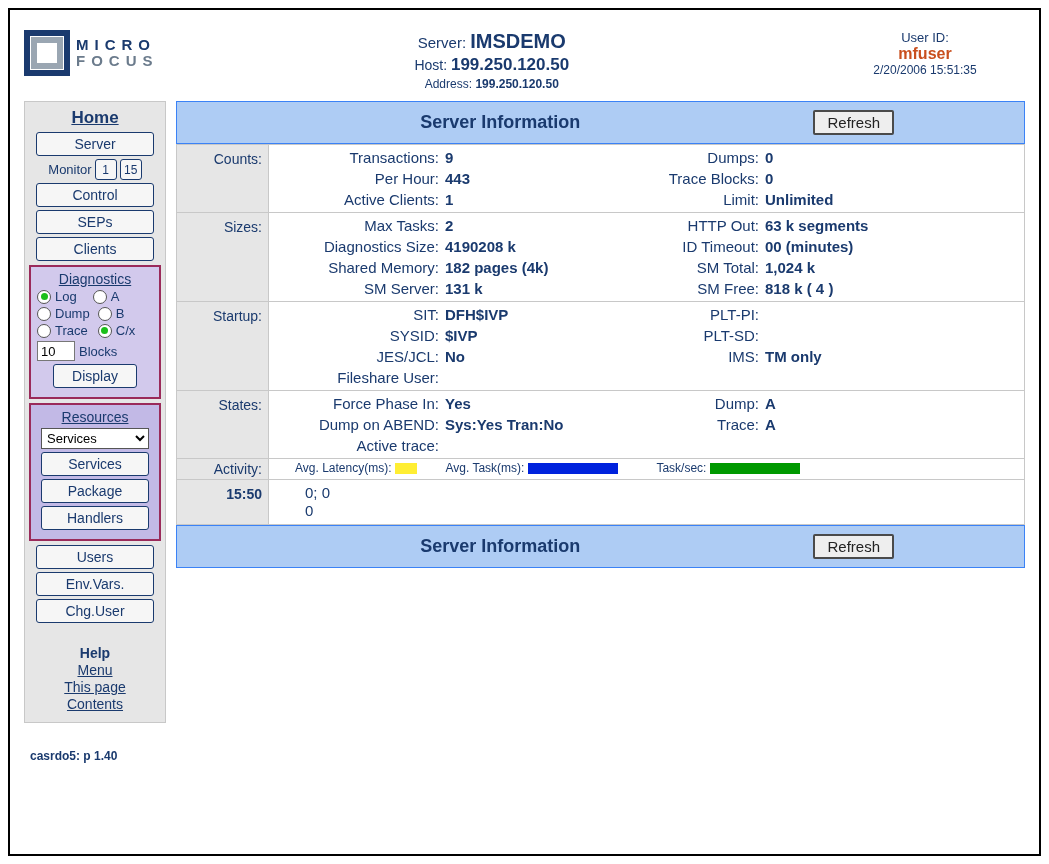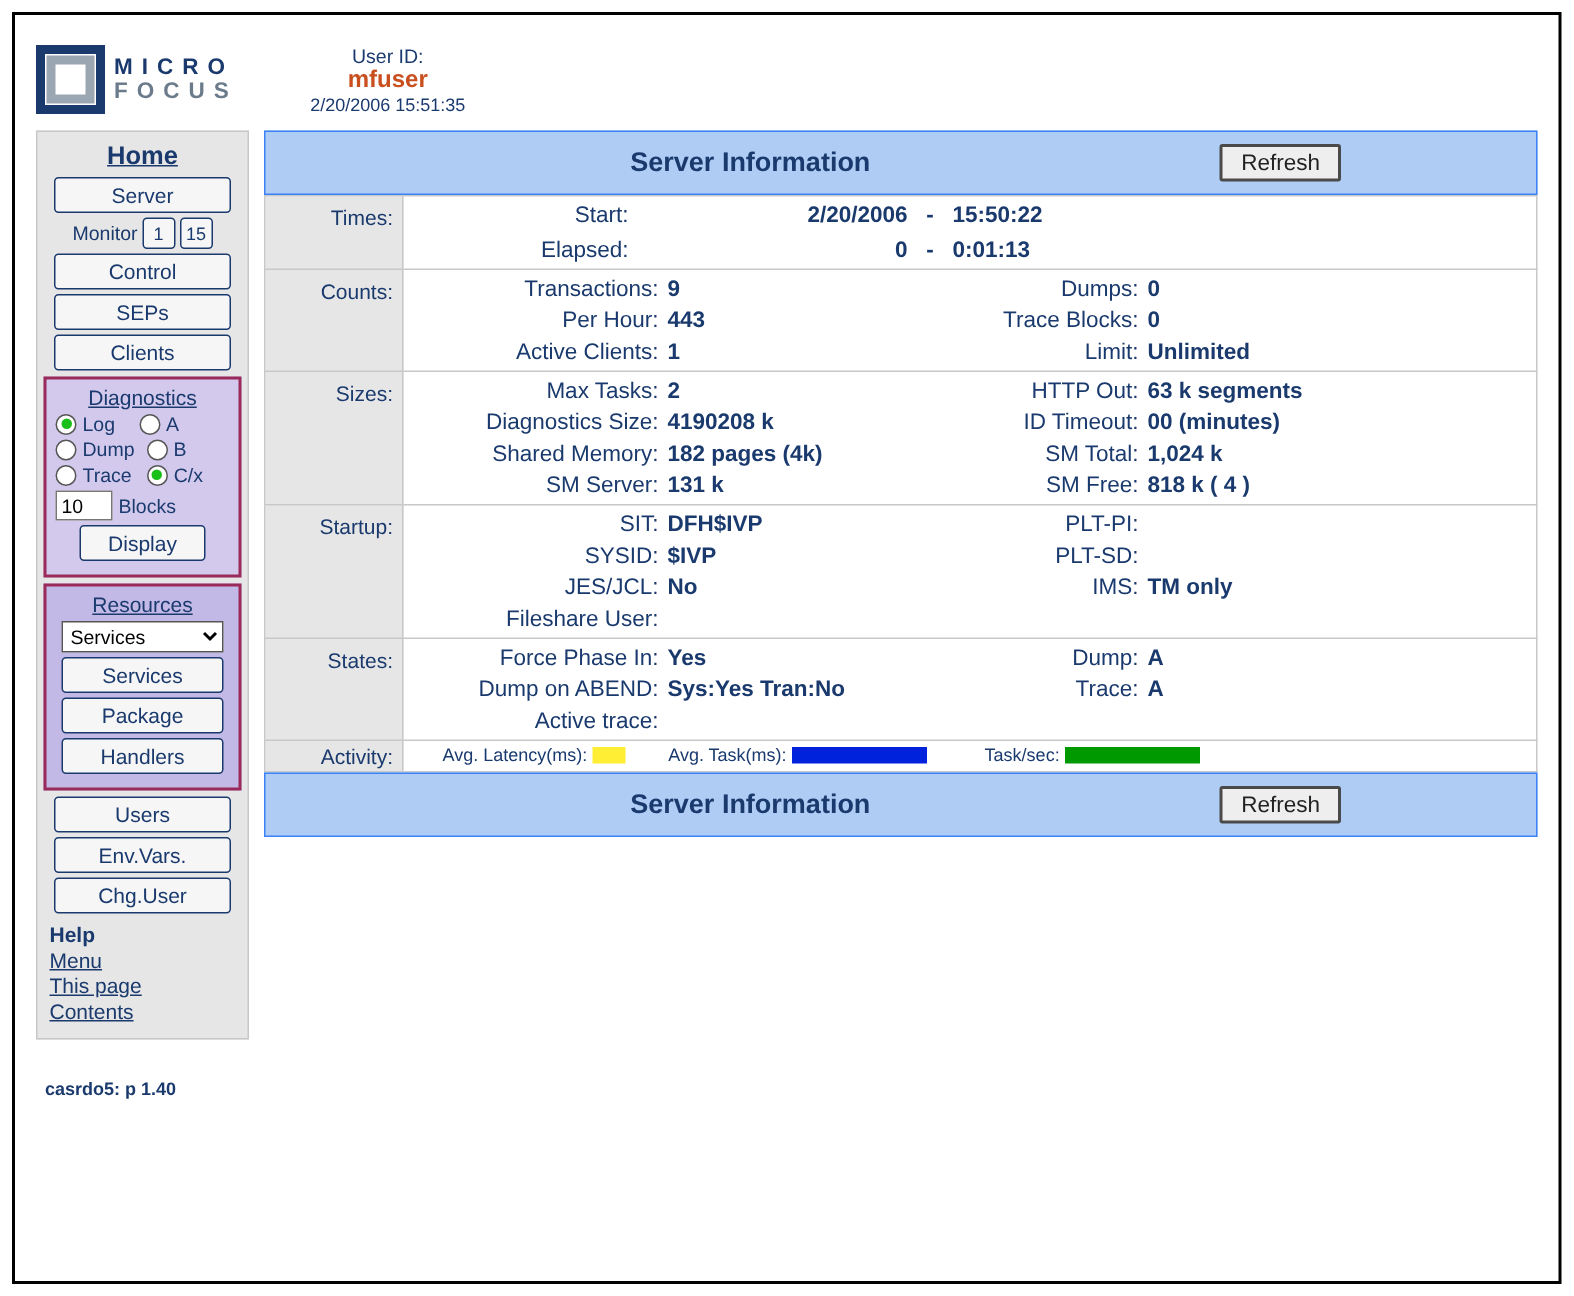--- a/index.html
+++ b/index.html
@@ -55,21 +55,21 @@
     border: 2px solid #9a2a5a; background: #d2c9ec; margin: 4px 0; padding: 4px 4px 6px 4px;
   }
   .panel.res { background: #c2b9e6; }
   .panel-title { text-align:center; color:#1a3a6e; font-size:14px; text-decoration: underline; margin-bottom:2px;}
   .radio-row { display:flex; align-items:center; gap:4px; margin:2px 2px; font-size:13px; color:#1a3a6e;}
   .rad { width:14px; height:14px; border:1px solid #555; border-radius:50%; background:#fff; display:inline-flex; align-items:center; justify-content:center; cursor:pointer;}
   .rad.sel::after { content:""; width:7px; height:7px; background:#1abf1a; border-radius:50%; display:block;}
   .blocks-row { display:flex; align-items:center; gap:4px; margin:3px 2px;}
   .blocks-row input { width:38px; height:20px; font-size:13px; border:1px solid #777; padding:1px 3px;}
   select.res-sel { width: 90%; margin:3px auto; display:block; background:#fff; border:1px solid #555; font-size:13px; padding:1px;}
-  .help-block { margin: 6px 4px 0 4px; font-size: 14px; }
+  .help-block { margin: 22px 4px 0 4px; font-size: 14px; text-align: center; }
   .help-block .hd { font-weight:700; color:#1a3a6e;}
   .help-block a { display:block; color:#1a3a6e; text-decoration:underline; margin-top:1px;}
 
   .main { flex:1; }
   .title-bar {
     background: #aeccf4; border: 1px solid #3b82f6; display:flex; align-items:center;
     padding: 6px 10px; height:43px;
   }
   .title-bar .ttl { flex:1; text-align:center; font-weight:700; font-size:18px; color:#1a3a6e;}
   .refresh-btn {
@@ -109,20 +109,25 @@
       <div class="logo-mark">
         <svg width="46" height="46" viewBox="0 0 46 46">
           <rect x="2" y="2" width="42" height="42" fill="none" stroke="#1a3a6e" stroke-width="8"></rect>
           <rect x="10" y="10" width="26" height="26" fill="none" stroke="#9aa6b2" stroke-width="6"></rect>
         </svg>
       </div>
       <div class="logo-text">
         <div>MICRO</div>
         <div class="line2">FOCUS</div>
       </div>
+    </div>
+    <div class="hdr-center">
+      <div class="l1"><span>Server:</span> <b>IMSDEMO</b></div>
+      <div class="l2"><span>Host:</span> <b>199.250.120.50</b></div>
+      <div class="l3"><span>Address:</span> <b>199.250.120.50</b></div>
     </div>
     <div class="hdr-right">
       <div class="uid">User ID:</div>
       <div class="uname">mfuser</div>
       <div class="ts">2/20/2006 15:51:35</div>
     </div>
   </div>
 
   <div class="content">
     <div class="sidebar">
@@ -190,35 +195,20 @@
     </div>
 
     <div class="main">
       <div class="title-bar">
         <div class="ttl">Server Information</div>
         <button class="refresh-btn">Refresh</button>
       </div>
 
       <table class="info">
         <tbody>
-            <tr>
-          <td class="label-cell">Times:</td>
-          <td class="val-cell">
-            <div class="times-grid">
-              <span class="k">Start:</span>
-              <span class="v">2/20/2006</span>
-              <span class="sep">-</span>
-              <span class="v2">15:50:22</span>
-              <span class="k">Elapsed:</span>
-              <span class="v">0</span>
-              <span class="sep">-</span>
-              <span class="v2">0:01:13</span>
-            </div>
-          </td>
-        </tr>
         <tr>
           <td class="label-cell">Counts:</td>
           <td class="val-cell">
             <div class="grid">
               <span class="k">Transactions:</span>
                   <span class="v">9</span>
                   <span class="k">Dumps:</span>
                   <span class="v">0</span>
               <span class="k">Per Hour:</span>
                   <span class="v">443</span>
@@ -304,20 +294,29 @@
                   <span class="bar yellow"></span>
               <span style="width:20px"></span>
               <span>Avg. Task(ms):</span>
                   <span class="bar blue"></span>
               <span style="width:30px"></span>
               <span>Task/sec:</span>
                   <span class="bar green"></span>
             </div>
           </td>
         </tr>
+        <tr class="act-row">
+          <td class="label-cell" style="font-weight:700">15:50</td>
+          <td class="val-cell">
+            <div style="padding-left:30px; line-height:1.2;">
+              <div>0; 0</div>
+              <div>0</div>
+            </div>
+          </td>
+        </tr>
       </tbody>
         </table>
 
       <div class="title-bar">
         <div class="ttl">Server Information</div>
         <button class="refresh-btn">Refresh</button>
       </div>
     </div>
   </div>
 

